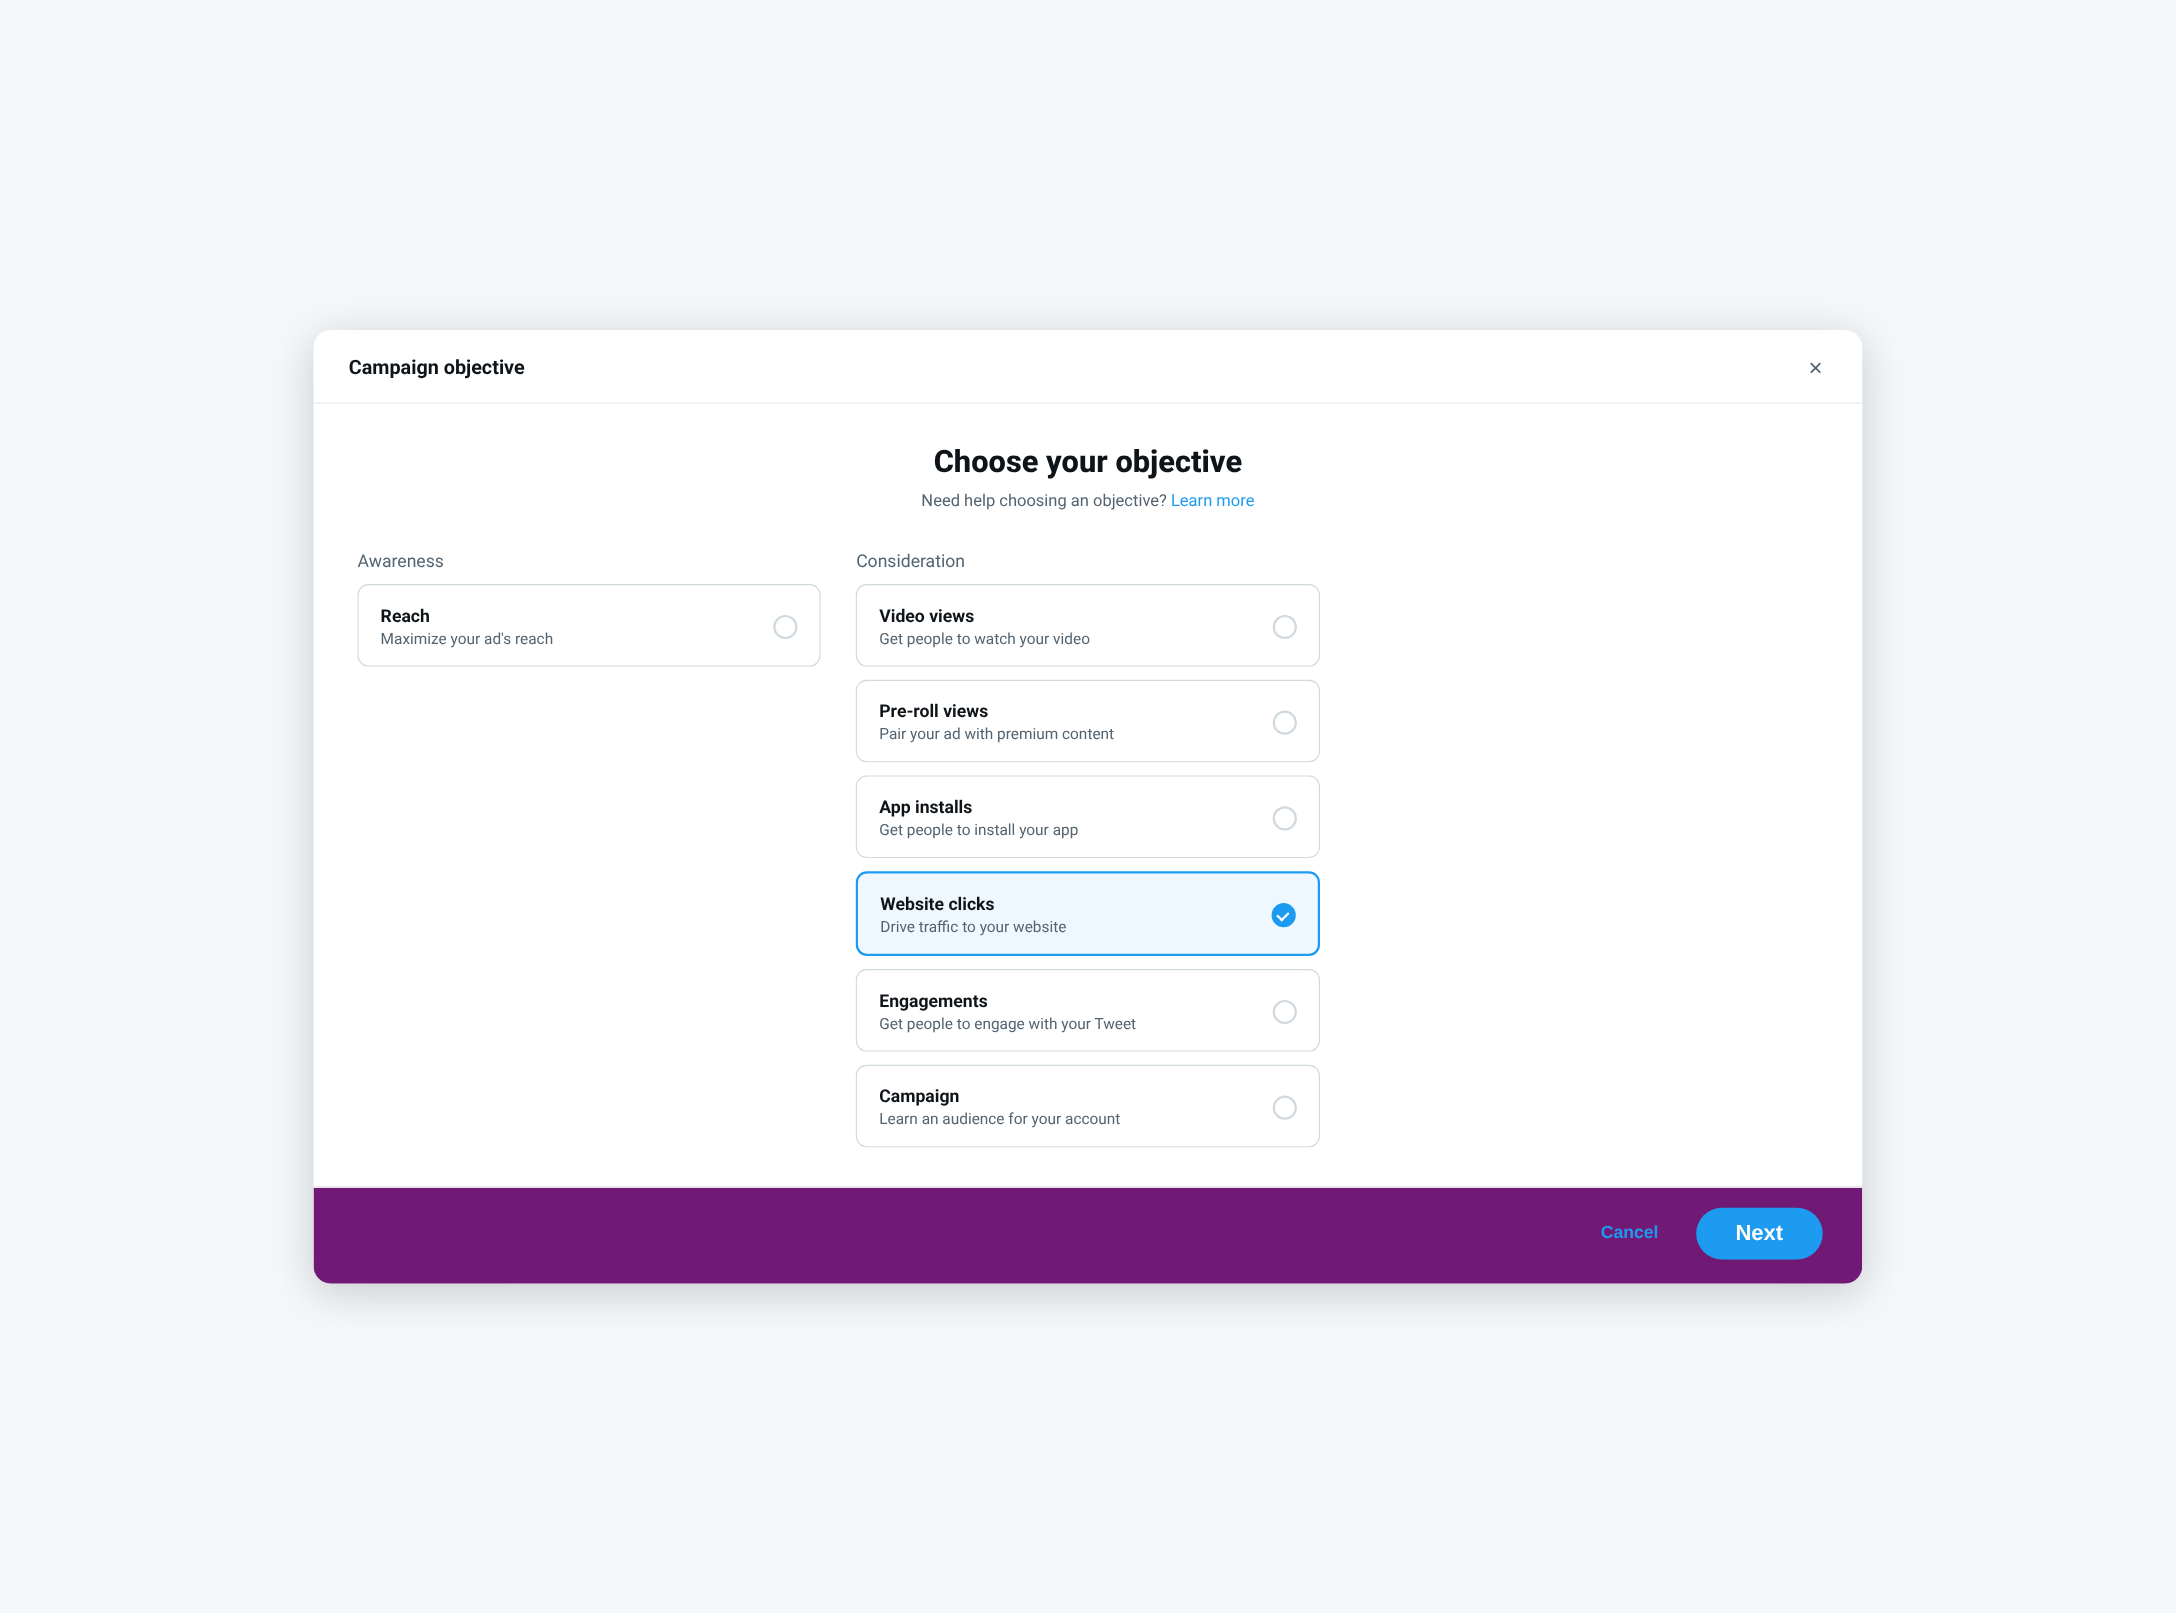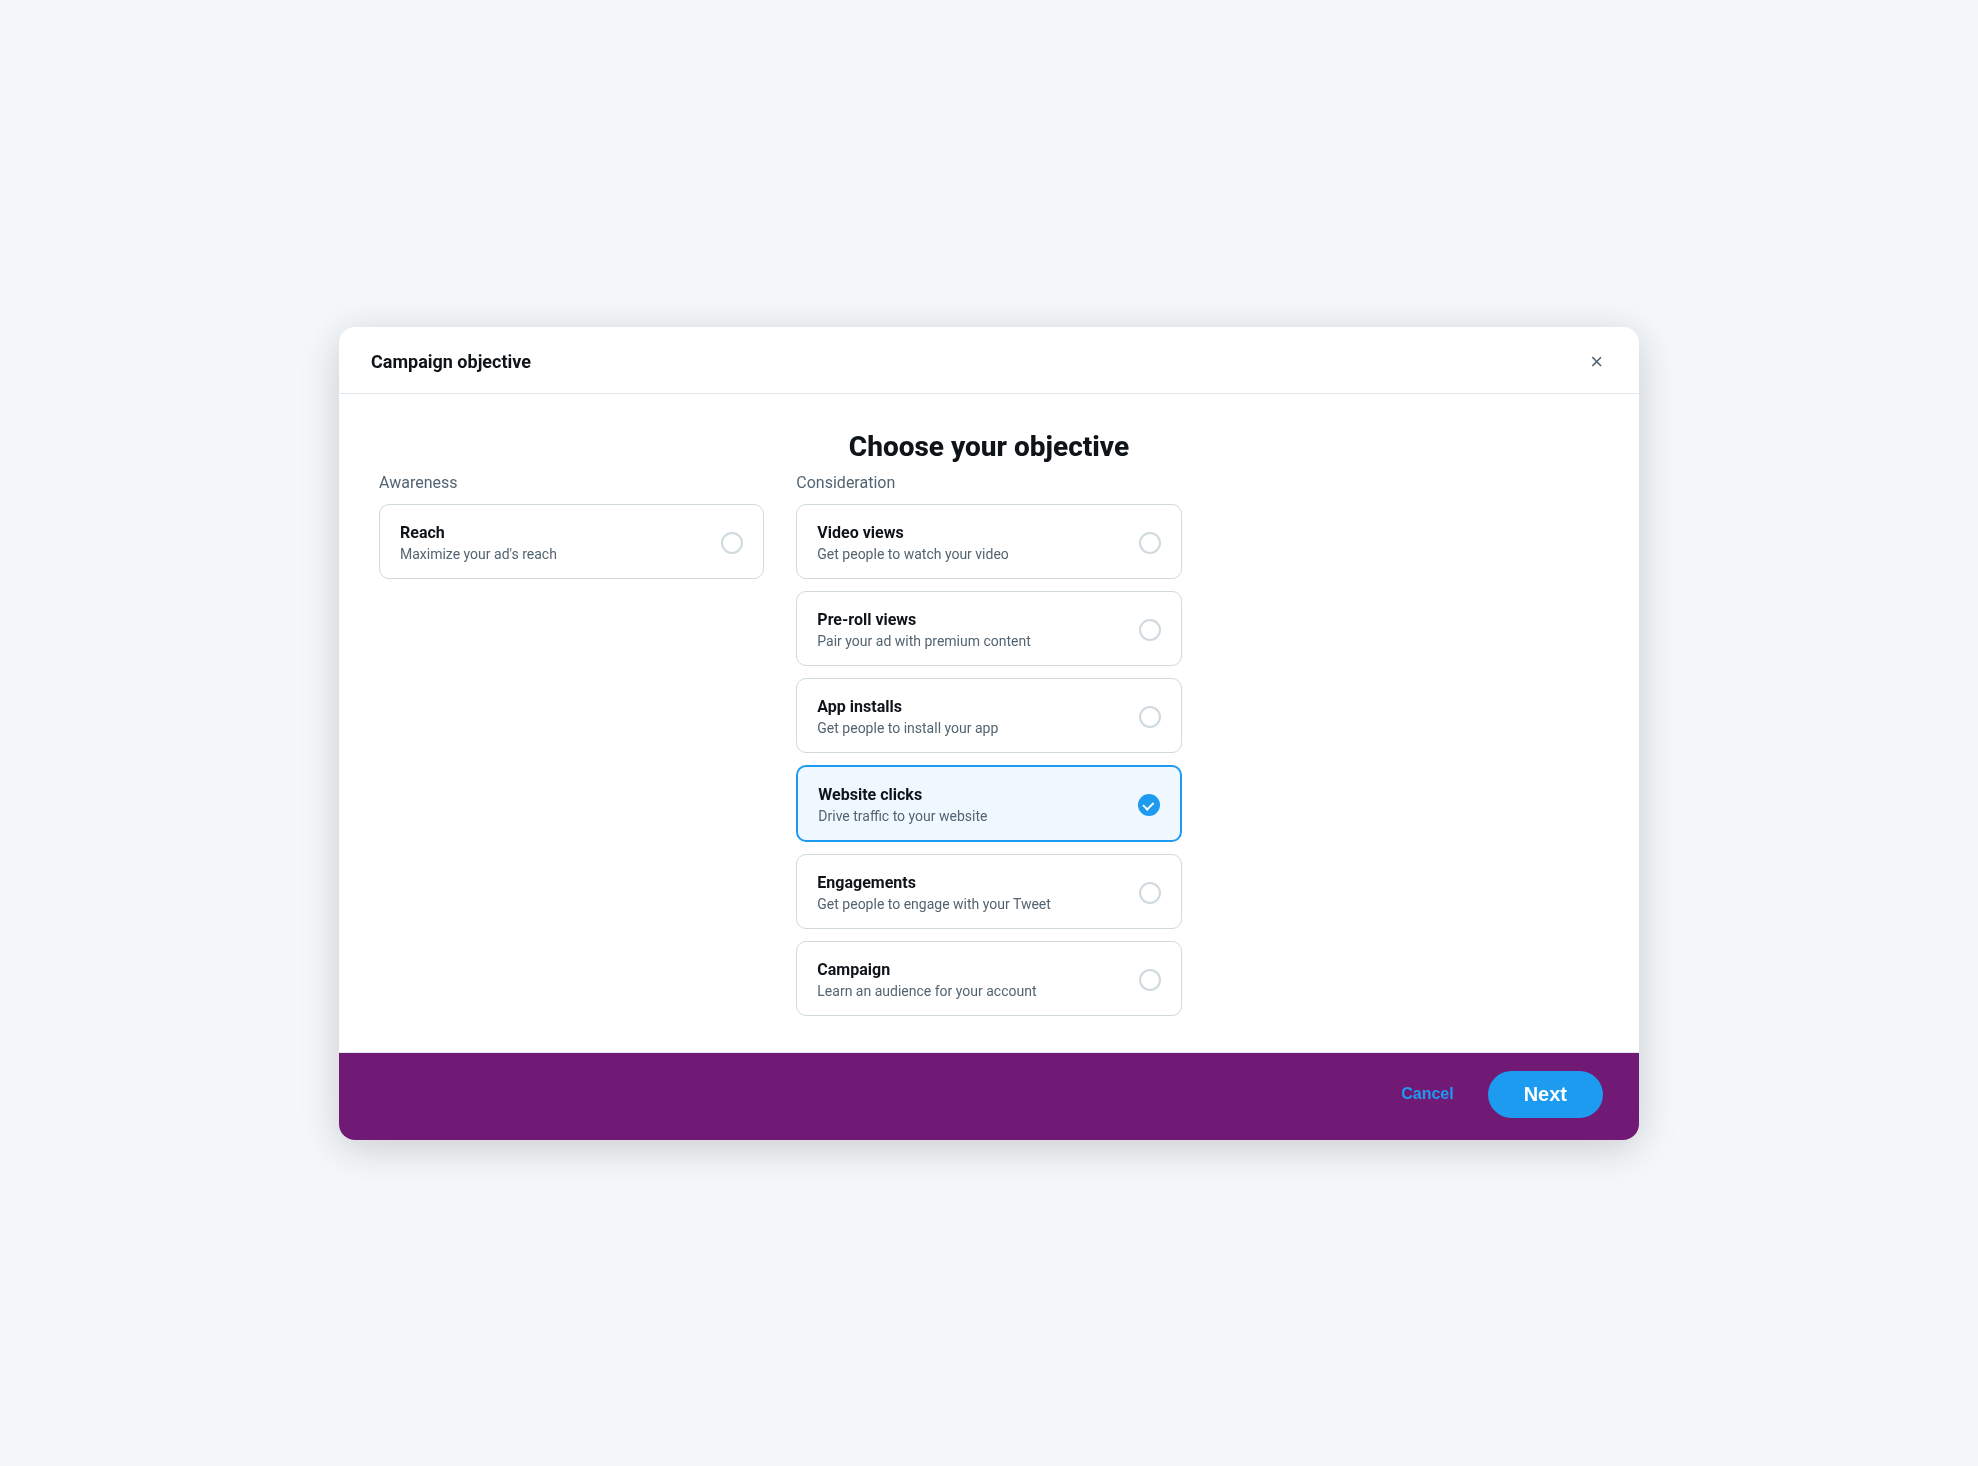--- a/index.html
+++ b/index.html
@@ -6,21 +6,21 @@
     body {
       font-family: -apple-system, BlinkMacSystemFont, "Segoe UI", Roboto, Helvetica, Arial, sans-serif;
       background: #f5f8fa;
       display: flex;
       align-items: center;
       justify-content: center;
       min-height: 100vh;
     }
     .modal {
       background: #fff;
-      width: 1300px;
+      width: 1408px;
       max-width: 98vw;
       border-radius: 16px;
       box-shadow: 0 8px 40px rgba(0,0,0,0.18);
       overflow: hidden;
       display: flex;
       flex-direction: column;
     }
     .modal-header {
       display: flex;
       align-items: center;
@@ -173,20 +173,24 @@
 <div class="modal">
 
   <div class="modal-header">
     <span class="modal-title">Campaign objective</span>
     <button class="close-btn">×</button>
   </div>
 
   <div class="modal-body">
     <div class="page-heading">
       <h2>Choose your objective</h2>
+      <div class="help-text">
+        <span>Need help choosing an objective?</span>
+        <a href="#">Learn more</a>
+      </div>
     </div>
 
     <div class="columns">
 
       <div>
         <div class="column-label">Awareness</div>
 
         <div class="option-card">
           <div class="option-card-text">
             <div class="option-title">Reach</div>

